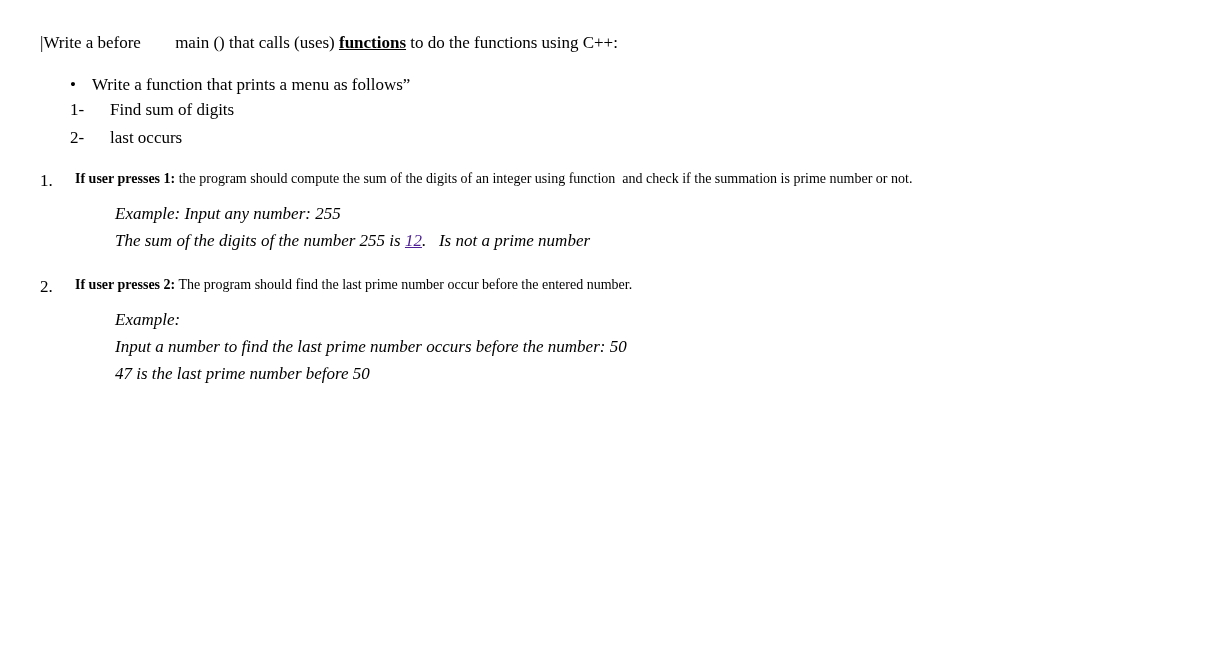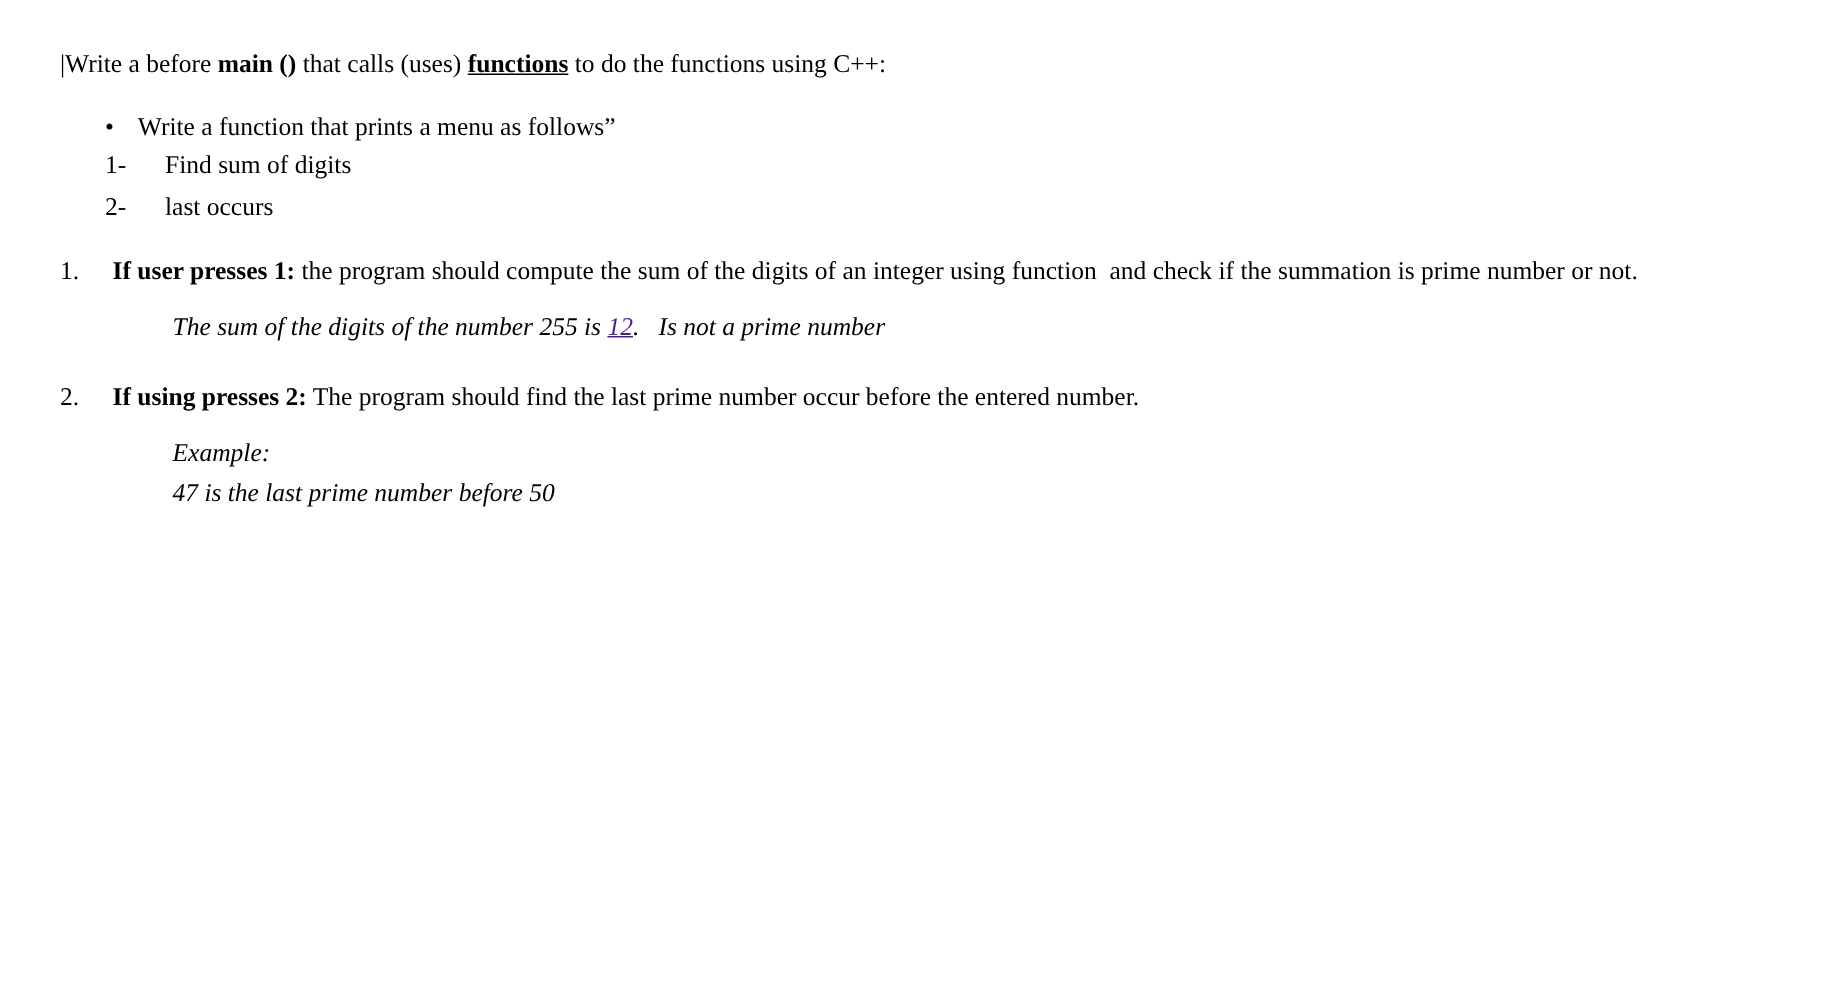--- a/index.html
+++ b/index.html
@@ -26,21 +26,22 @@
       max-width: 1100px;
       line-height: 1.5;
     }
 
     .intro-line {
       margin-bottom: 16px;
       font-size: 17px;
     }
 
     .intro-line strong {
-      font-weight: bold;
+      font-weight: normal;
+      margin-left: 30px;
     }
 
     .intro-line u {
       text-decoration: underline;
       font-weight: bold;
     }
 
     .menu-section {
       margin-left: 30px;
       margin-bottom: 18px;
@@ -70,21 +71,21 @@
     .numbered-item .num {
       min-width: 35px;
       font-size: 17px;
     }
 
     .item-body {
       flex: 1;
     }
 
     .item-body p {
-      font-size: 17px;
+      font-size: 14px;
       line-height: 1.55;
       margin-bottom: 0;
     }
 
     .example-block {
       margin-top: 10px;
       margin-left: 40px;
       font-style: italic;
       line-height: 1.6;
     }
@@ -141,41 +142,48 @@
 
   <div class="numbered-section">
     <div class="numbered-item">
       <span class="num">1.</span>
       <div class="item-body">
         <p>
           <strong>If user presses 1:</strong><span> the program should compute the sum of the digits of an integer using function&nbsp; and check if the summation is prime number or not.</span>
         </p>
         <div class="example-block">
           <div>
+            <em>Example:</em>
+            <em> <span>Input any number: 255</span></em>
+          </div>
+          <div>
             <em>
               <span>The sum of the digits of the number 255 is</span>
               <span class="underline-12">12</span><span>.</span>
               <span class="not-prime">&nbsp;  Is not a prime number</span>
             </em>
           </div>
         </div>
       </div>
     </div>
   </div>
 
   <div class="numbered-section">
     <div class="numbered-item">
       <span class="num">2.</span>
       <div class="item-body">
         <p>
-          <strong>If using presses 2:</strong><span> The program should find the last prime number occur before the entered number.</span>
+          <strong>If user presses 2:</strong><span> The program should find the last prime number occur before the entered number.</span>
         </p>
         <div class="example-block">
           <div>
             <em>Example:</em>
+          </div>
+          <div>
+            <em>Input a number to find the last prime number occurs before the number: 50</em>
           </div>
           <div>
             <em>47 is the last prime number before 50</em>
           </div>
         </div>
       </div>
     </div>
   </div>
 
 </div>

